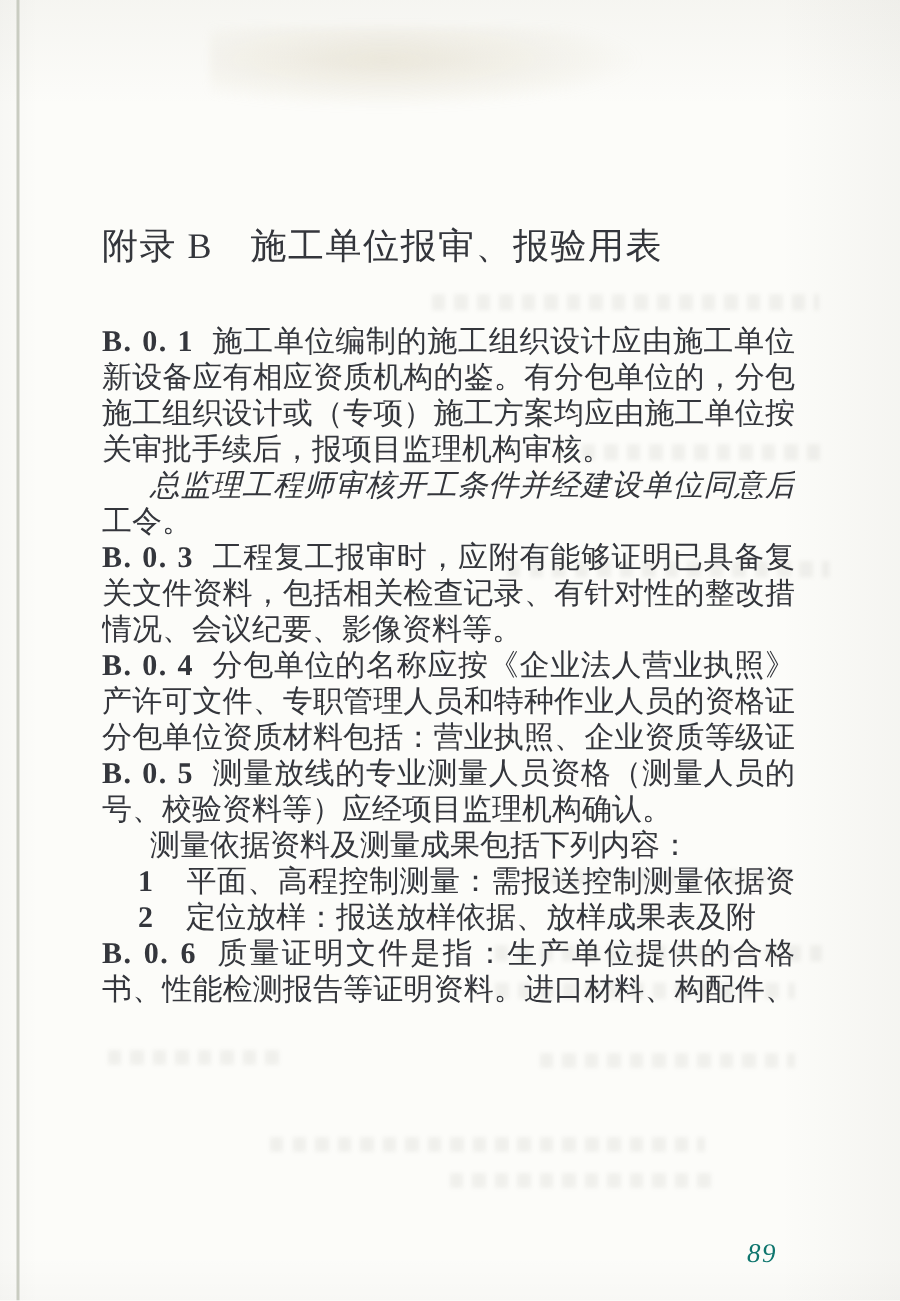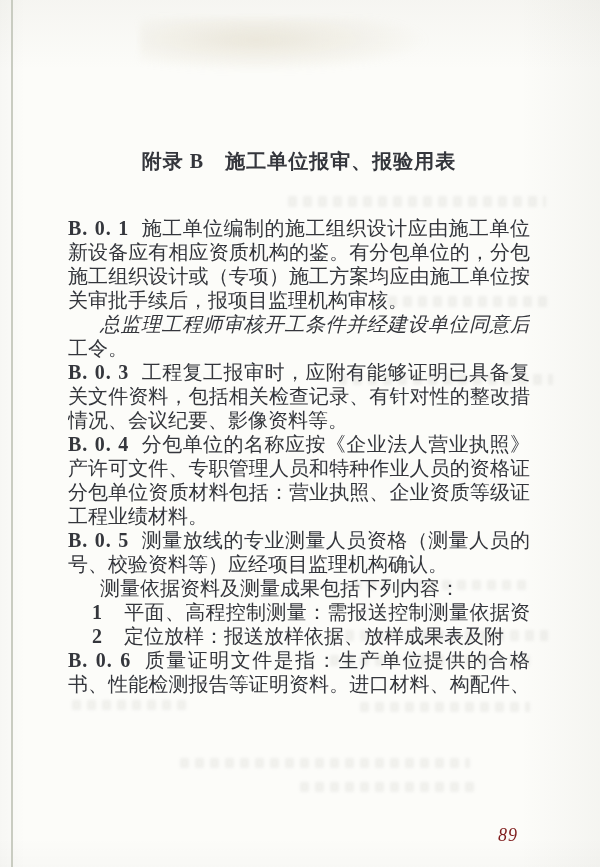--- a/index.html
+++ b/index.html
@@ -42,23 +42,23 @@
     pointer-events: none;
   }
   .content {
     position: absolute; left: 68px; top: 0;
     width: 462px;
     color: var(--ink, #34363c);
   }
   .title {
     position: absolute; top: 148px; left: 0;
     width: 100%;
-    text-align: center;
-    font-weight: bold;
-    font-size: 20px;
+    text-align: left;
+    font-weight: normal;
+    font-size: 24px;
     letter-spacing: 1px;
     white-space: nowrap;
   }
   .lines {
     position: absolute; top: 216px; left: 0;
     width: 100%;
     font-size: 20px;
   }
   .line {
     height: 24px; line-height: 24px;
@@ -68,21 +68,21 @@
     text-align: justify;
     text-align-last: justify;
   }
   .lbl { font-weight: bold; margin-right: 12px; letter-spacing: 1px; }
   .lbl.num { margin-right: 22px; letter-spacing: 0; }
   .page-number {
     position: absolute; left: 498px; top: 825px;
     width: 50px;
     font-style: italic;
     font-size: 18px;
-    color: #7f1d1d;
+    color: #0f766e;
     letter-spacing: 1px;
   }
 </style>
 </head>
 <body style="--ink: #34363c; background: rgb(252, 252, 249);">
 
 <div class="paper-shading"></div>
 <div class="smudge"></div>
 <div class="scan-line"></div>
 <div id="ghosts">
@@ -106,21 +106,20 @@
       <div class="line j">施工组织设计或（专项）施工方案均应由施工单位按规定完成相</div>
       <div class="line">关审批手续后，报项目监理机构审核。</div>
       <div class="line j" style="padding-left: 32px; font-style: italic;">总监理工程师审核开工条件并经建设单位同意后签发工程开</div>
       <div class="line">工令。</div>
       <div class="line j"><span class="lbl">B. 0. 3</span>工程复工报审时，应附有能够证明已具备复工条件的相</div>
       <div class="line j">关文件资料，包括相关检查记录、有针对性的整改措施及其落实</div>
       <div class="line">情况、会议纪要、影像资料等。</div>
       <div class="line j"><span class="lbl">B. 0. 4</span>分包单位的名称应按《企业法人营业执照》全称填写；</div>
       <div class="line j">产许可文件、专职管理人员和特种作业人员的资格证书等；分包</div>
       <div class="line j">分包单位资质材料包括：营业执照、企业资质等级证书、安全生</div>
-      <div class="line">工程业绩材料。</div>
       <div class="line j"><span class="lbl">B. 0. 5</span>测量放线的专业测量人员资格（测量人员的资格证书）</div>
       <div class="line">号、校验资料等）应经项目监理机构确认。</div>
       <div class="line" style="padding-left: 32px;">测量依据资料及测量成果包括下列内容：</div>
       <div class="line j" style="padding-left: 24px;"><span class="lbl num">1</span>平面、高程控制测量：需报送控制测量依据资料、控制</div>
       <div class="line" style="padding-left: 24px;"><span class="lbl num">2</span>定位放样：报送放样依据、放样成果表及附图。</div>
       <div class="line j"><span class="lbl">B. 0. 6</span>质量证明文件是指：生产单位提供的合格证、质量证明</div>
       <div class="line j">书、性能检测报告等证明资料。进口材料、构配件、设备应有商</div>
     </div>
 </div>
 

